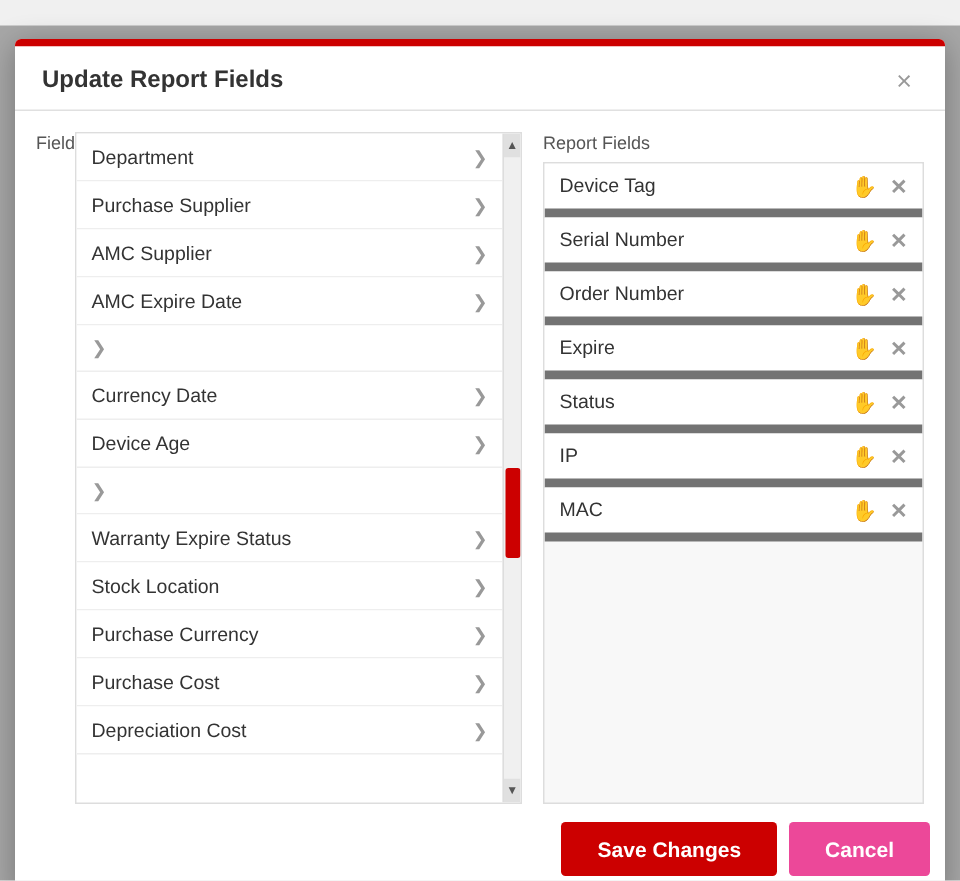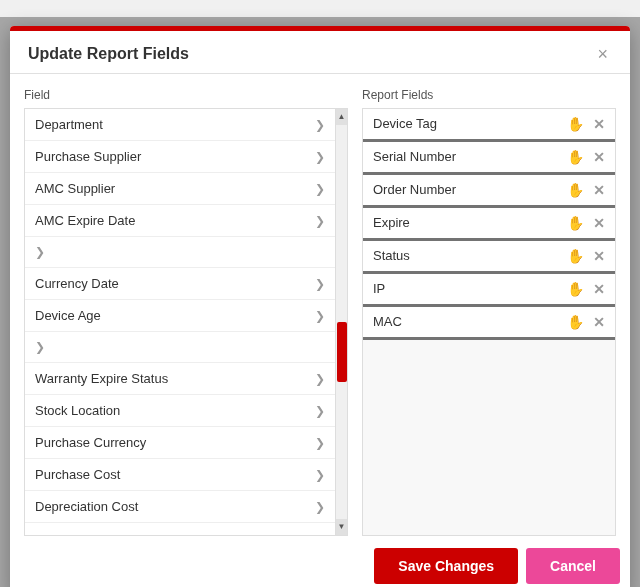--- a/index.html
+++ b/index.html
@@ -58,21 +58,21 @@
     .modal-body {
       display: flex;
       flex: 1;
       overflow: hidden;
       padding: 14px 14px 0 14px;
       gap: 14px;
     }
     .left-panel {
       width: 324px;
       display: flex;
-      flex-direction: column;
+      flex-direction: row;
       flex-shrink: 0;
     }
     .panel-label {
       font-size: 12px;
       color: #555;
       margin-bottom: 6px;
       font-weight: normal;
     }
     .field-list-wrapper {
       flex: 1;
@@ -149,21 +149,21 @@
       flex: 1;
       border: 1px solid #ddd;
       overflow-y: auto;
       background: #f8f8f8;
     }
     .report-item {
       display: flex;
       justify-content: space-between;
       align-items: center;
       padding: 7px 10px;
-      border-bottom: 3px solid #737373;
+      border-bottom: 6px solid #737373;
       font-size: 13px;
       color: #333;
       background: #fff;
     }
     .report-item-label {
       flex: 1;
     }
     .report-item-actions {
       display: flex;
       align-items: center;

